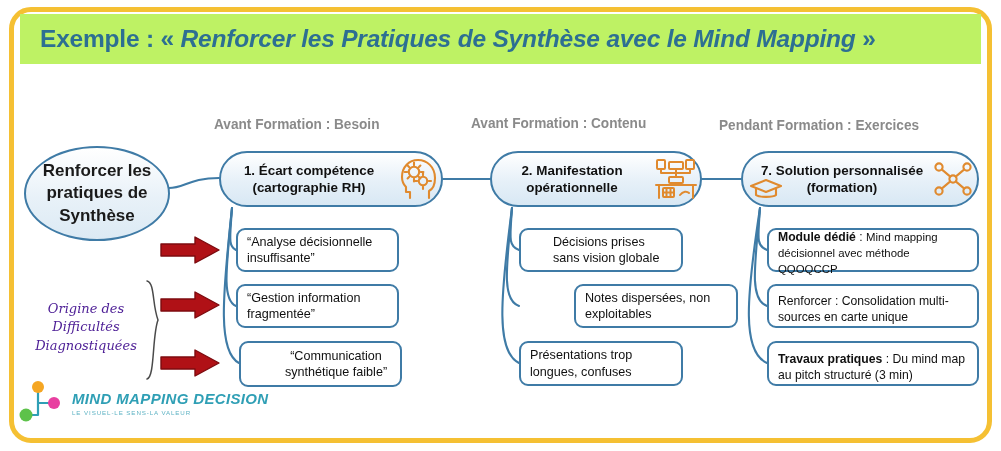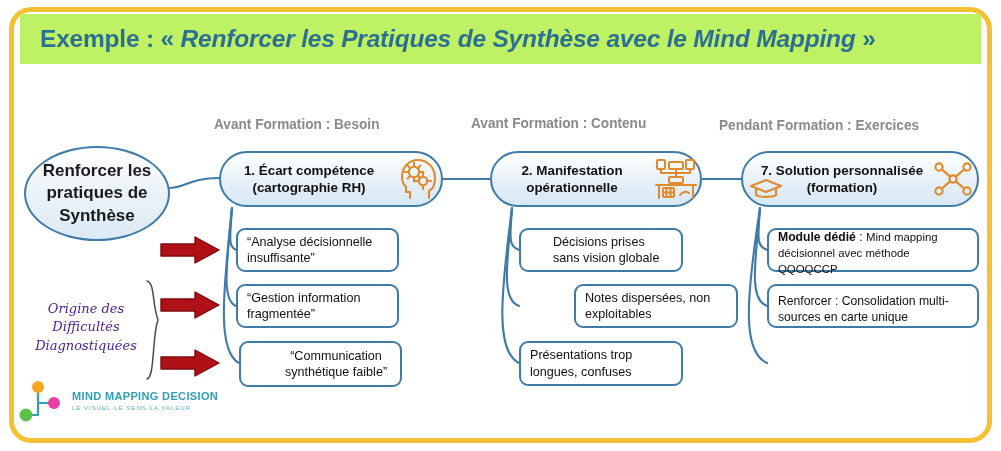--- a/index.html
+++ b/index.html
@@ -155,22 +155,22 @@
     font-size: 13px;
     font-style: italic;
     color: #4c1d95;
     line-height: 1.42;
   }
 
   
   .logo { position: absolute; left: 14px; top: 381px; width: 150px; height: 50px; }
   .logo-txt { position: absolute; left: 58px; top: 9px; }
   .logo-name {
-    font-size: 11px; font-weight: bold; color: #2f9fb5;
-    letter-spacing: 0.35px; white-space: nowrap;
+    font-size: 15px; font-weight: bold; color: #2f9fb5;
+    letter-spacing: 0.35px; white-space: nowrap; font-style: italic;
   }
   .logo-tag {
     font-size: 6.2px; color: #5fb3c4;
     letter-spacing: 0.9px; white-space: nowrap; margin-top: 2px;
   }
 </style>
 </head>
 <body>
 
 <div id="root">
@@ -309,20 +309,23 @@
   <div class="leaf" id="leaf-1-2">
     <div class="leaf-text">Présentations trop longues, confuses</div>
   </div>
 
   <div class="leaf c3" id="leaf-2-0">
     <div class="leaf-text"><b>Module dédié</b><span> : </span><span class="sm">Mind mapping décisionnel avec méthode QQOQCCP</span></div>
   </div>
   <div class="leaf c3" id="leaf-2-1">
     <div class="leaf-text"><span>Renforcer : Consolidation multi-sources en carte unique</span></div>
   </div>
+  <div class="leaf c3" id="leaf-2-2">
+    <div class="leaf-text"><b>Travaux pratiques</b><span> : </span><span>Du mind map au pitch structuré (3 min)</span></div>
+  </div>
 
   <div class="arrow" style="left:159px; top:235px;">
     <svg width="62" height="30" viewBox="0 0 62 30">
       <path d="M2 9 L36 9 L36 2 L60 15 L36 28 L36 21 L2 21 Z" fill="#b01116" stroke="#7d0b0f" stroke-width="1.4" stroke-linejoin="round"></path>
     </svg>
   </div>
   <div class="arrow" style="left:159px; top:290px;">
     <svg width="62" height="30" viewBox="0 0 62 30">
       <path d="M2 9 L36 9 L36 2 L60 15 L36 28 L36 21 L2 21 Z" fill="#b01116" stroke="#7d0b0f" stroke-width="1.4" stroke-linejoin="round"></path>
     </svg>

